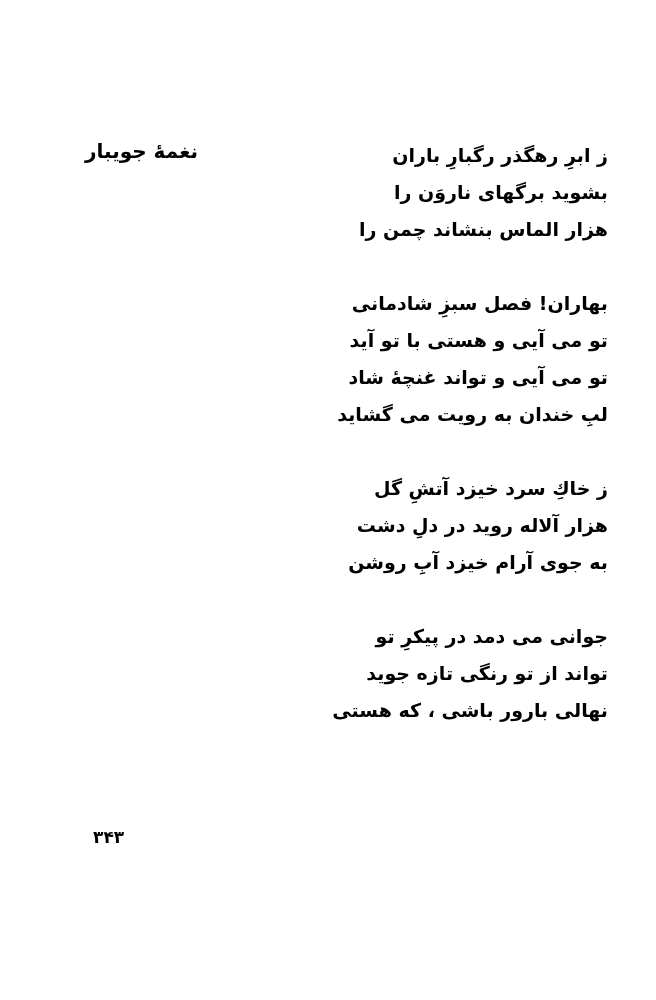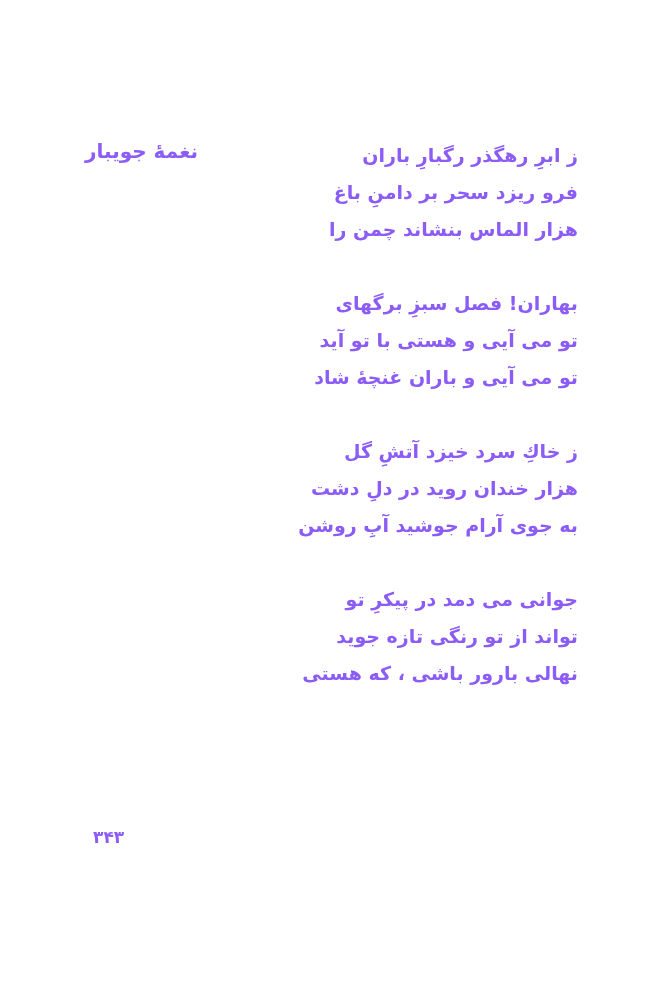--- a/index.html
+++ b/index.html
@@ -7,38 +7,38 @@
     padding: 0;
     background: #ffffff;
   }
   .page {
     position: relative;
     width: 656px;
     height: 1000px;
     background: #ffffff;
     overflow: hidden;
     font-family: "DejaVu Sans", sans-serif;
-    color: #8b5cf6;
+    color: #000000;
   }
   .poem-title {
     position: absolute;
     top: 139px;
     left: 85px;
     width: 140px;
     direction: rtl;
     text-align: left;
     font-size: 20px;
     font-weight: 700;
     letter-spacing: 0.5px;
     white-space: nowrap;
   }
   .poem {
     position: absolute;
     top: 137px;
-    right: 78px;
+    right: 48px;
     direction: rtl;
   }
   .stanza {
     margin: 0 0 37px 0;
     padding: 0;
   }
   .stanza:last-child {
     margin-bottom: 8px;
   }
   .poem-line {
@@ -62,34 +62,35 @@
 <body>
 
 <div class="page">
 
   <div class="poem-title">نغمهٔ جویبار</div>
 
   <div class="poem">
 
     <div class="stanza">
       <div class="poem-line">ز ابرِ رهگذر رگبارِ باران</div>
-      <div class="poem-line">فرو ریزد سحر بر دامنِ باغ</div>
+      <div class="poem-line">بشوید برگهای ناروَن را</div>
       <div class="poem-line">هزار الماس بنشاند چمن را</div>
     </div>
 
     <div class="stanza">
-      <div class="poem-line">بهاران! فصل سبزِ برگهای</div>
+      <div class="poem-line">بهاران! فصل سبزِ شادمانی</div>
       <div class="poem-line">تو می آیی و هستی با تو آید</div>
-      <div class="poem-line">تو می آیی و باران غنچهٔ شاد</div>
+      <div class="poem-line">تو می آیی و تواند غنچهٔ شاد</div>
+      <div class="poem-line">لبِ خندان به رویت می گشاید</div>
     </div>
 
     <div class="stanza">
       <div class="poem-line">ز خاكِ سرد خیزد آتشِ گل</div>
-      <div class="poem-line">هزار خندان روید در دلِ دشت</div>
-      <div class="poem-line">به جوی آرام جوشید آبِ روشن</div>
+      <div class="poem-line">هزار آلاله روید در دلِ دشت</div>
+      <div class="poem-line">به جوی آرام خیزد آبِ روشن</div>
     </div>
 
     <div class="stanza">
       <div class="poem-line">جوانی می دمد در پیکرِ تو</div>
       <div class="poem-line">تواند از تو رنگی تازه جوید</div>
       <div class="poem-line">نهالی بارور باشی ، که هستی</div>
     </div>
 
   </div>
 

